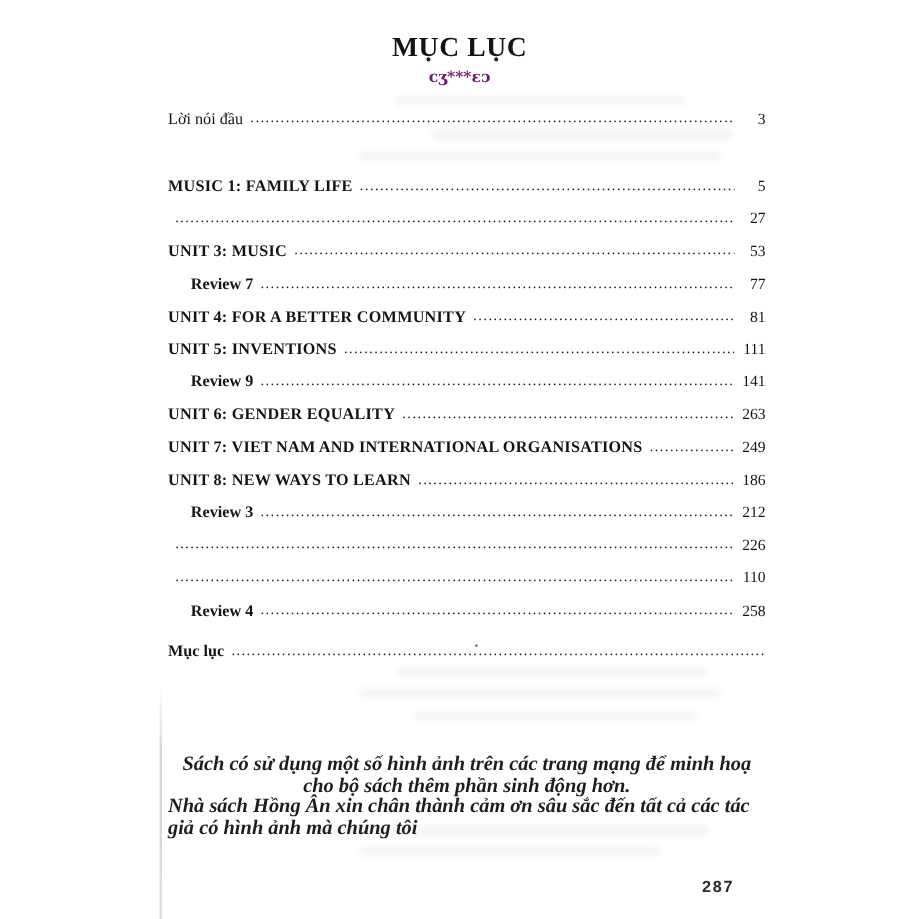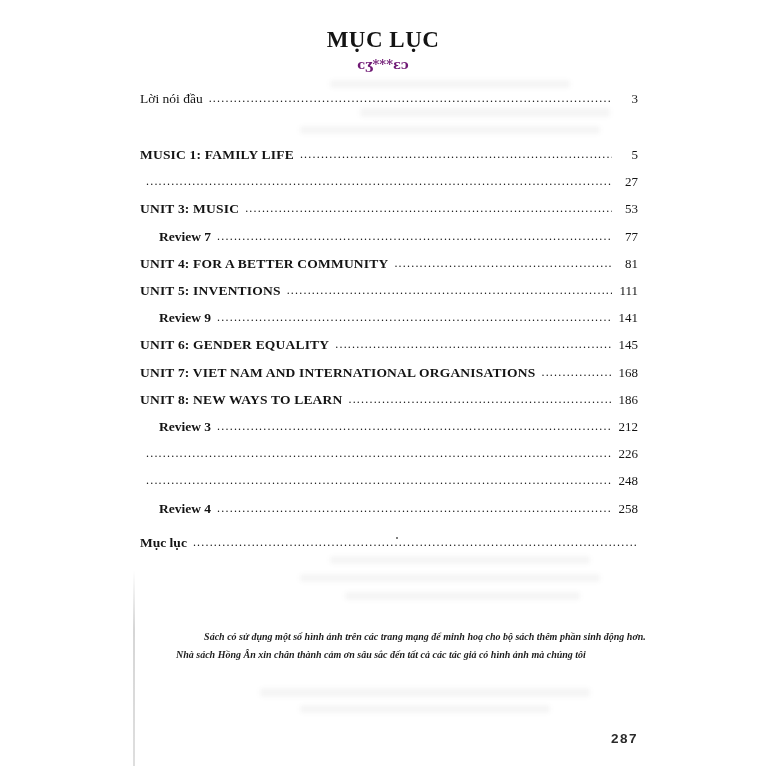--- a/index.html
+++ b/index.html
@@ -35,31 +35,30 @@
   .leader{
     flex:1;overflow:hidden;white-space:nowrap;
     font-size:12px;letter-spacing:1.2px;color:#161616;
     padding:0 4px 0 6px;
   }
   .pg{font-size:13px;font-weight:400;min-width:26px;text-align:right;white-space:nowrap;}
   .toc-row.mucluc .pg{min-width:0;}
 
   .footer{
     position:absolute;left:140px;width:498px;top:628px;
-    font-style:italic;font-weight:700;font-size:10px;line-height:17.5px;
+    font-style:italic;font-weight:700;font-size:17px;line-height:17.5px;
     color:#1d1d1d;
-    margin-left:36px;
   }
   .footer .l1{text-align:center;}
   .footer .l2,.footer .l3{text-align:left;}
 
   .pagenum{
     position:absolute;top:731px;left:585px;
     font-family:"Liberation Sans",sans-serif;
-    font-size:13.5px;font-weight:700;letter-spacing:1.5px;color:#2b2b2b;margin-left:26px;
+    font-size:13.5px;font-weight:700;letter-spacing:1.5px;color:#2b2b2b;
   }
 
   
   .page-edge-line{
     position:absolute;left:133px;top:570px;width:2px;height:196px;
     background:linear-gradient(to bottom, rgba(0,0,0,0), rgba(0,0,0,0.16) 30%, rgba(0,0,0,0.13));
   }
   .bleed{
     position:absolute;background:rgba(70,70,70,0.055);
     filter:blur(2px);border-radius:3px;pointer-events:none;
@@ -116,44 +115,44 @@
         <span class="pg">111</span>
       </div>
       <div class="toc-row review">
         <span class="label">Review 9</span>
         <span class="leader">....................................................................................................................................................................................................................................................................</span>
         <span class="pg">141</span>
       </div>
       <div class="toc-row unit">
         <span class="label">UNIT 6: GENDER EQUALITY</span>
         <span class="leader">....................................................................................................................................................................................................................................................................</span>
-        <span class="pg">145</span>
+        <span class="pg">263</span>
       </div>
       <div class="toc-row unit">
         <span class="label">UNIT 7: VIET NAM AND INTERNATIONAL ORGANISATIONS</span>
         <span class="leader">....................................................................................................................................................................................................................................................................</span>
-        <span class="pg">168</span>
+        <span class="pg">249</span>
       </div>
       <div class="toc-row unit">
         <span class="label">UNIT 8: NEW WAYS TO LEARN</span>
         <span class="leader">....................................................................................................................................................................................................................................................................</span>
         <span class="pg">186</span>
       </div>
       <div class="toc-row review">
         <span class="label">Review 3</span>
         <span class="leader">....................................................................................................................................................................................................................................................................</span>
         <span class="pg">212</span>
       </div>
       <div class="toc-row unit">
         <span class="leader">....................................................................................................................................................................................................................................................................</span>
         <span class="pg">226</span>
       </div>
       <div class="toc-row unit">
         <span class="leader">....................................................................................................................................................................................................................................................................</span>
-        <span class="pg">248</span>
+        <span class="pg">110</span>
       </div>
       <div class="toc-row review">
         <span class="label">Review 4</span>
         <span class="leader">....................................................................................................................................................................................................................................................................</span>
         <span class="pg">258</span>
       </div>
     </div>
 
   <div class="toc-block mucluc-wrap">
     <div class="toc-row mucluc">

